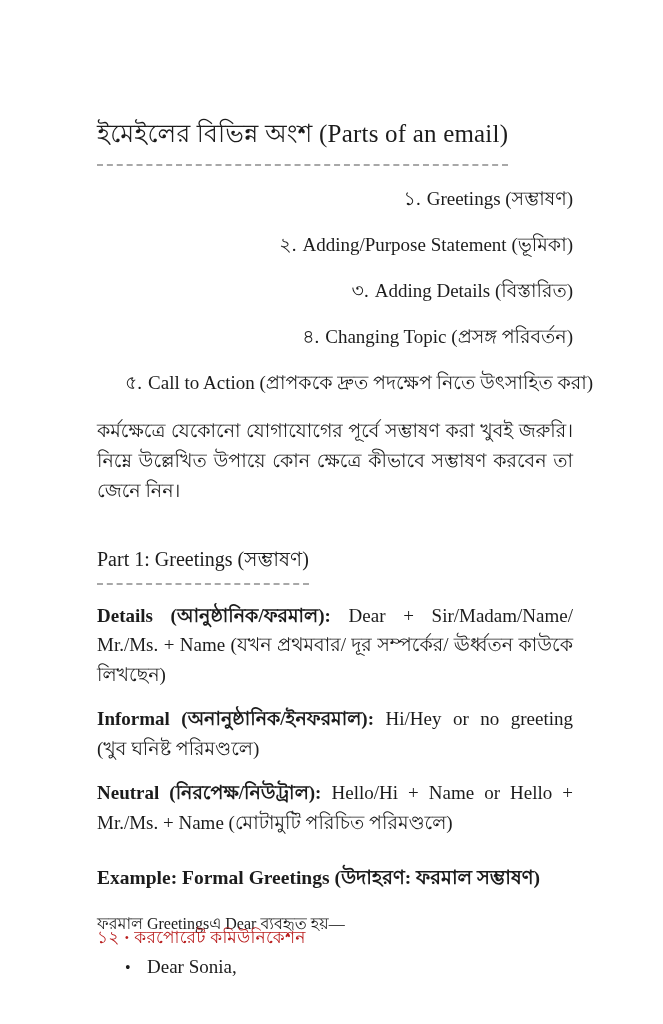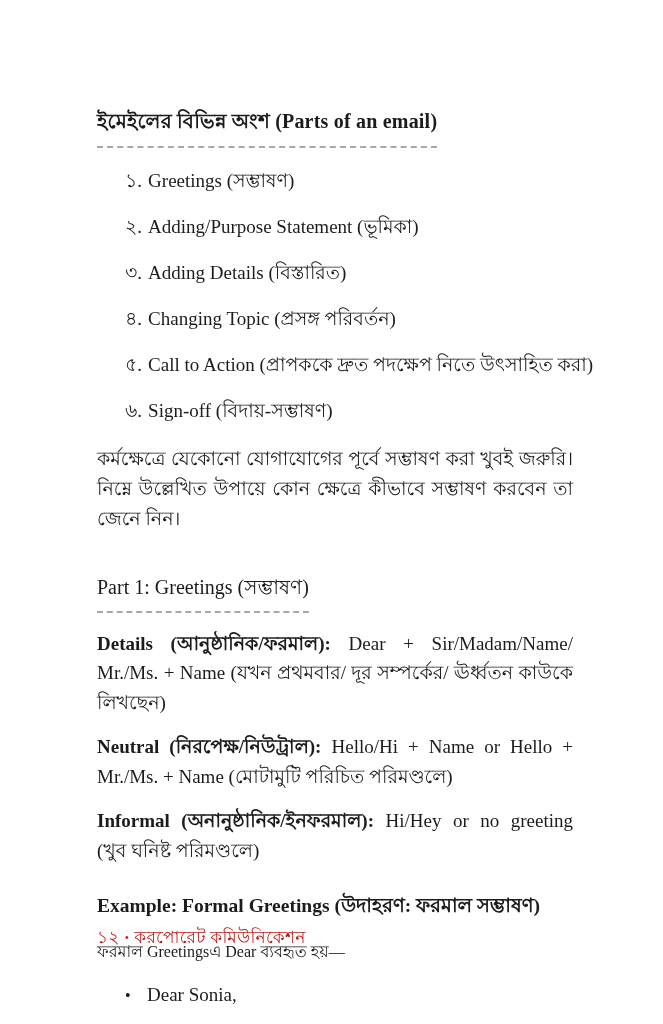--- a/index.html
+++ b/index.html
@@ -13,31 +13,32 @@
     height: 1024px;
     background: #ffffff;
     box-sizing: border-box;
     padding: 106px 90px 0 97px;
     font-family: "Liberation Serif", "DejaVu Serif", serif;
     color: #1c1c1c;
     overflow: hidden;
   }
   .title {
     display: inline-block;
-    font-size: 20px;
-    font-weight: bold;
-    margin: 0 0 18px 0;
+    font-size: 25px;
+    font-weight: normal;
+    margin: 8px 0 18px 0;
     padding-bottom: 7px;
     border-bottom: 2px dashed #a8a8a8;
     letter-spacing: 0.2px;
   }
   .parts-list {
     list-style: none;
     margin: 0 0 16px 0;
     padding: 0 0 0 28px;
+    text-align: right;
   }
   .parts-list li {
     font-size: 19px;
     margin-bottom: 14px;
     white-space: nowrap;
   }
   .parts-list .num { margin-right: 6px; }
   .para {
     font-size: 19px;
     line-height: 1.58;
@@ -102,34 +103,33 @@
 <div class="page">
 
   <h1 class="title">ইমেইলের বিভিন্ন অংশ (Parts of an email)</h1>
 
   <ol class="parts-list">
     <li><span class="num">১.</span><span>Greetings (সম্ভাষণ)</span></li>
     <li><span class="num">২.</span><span>Adding/Purpose Statement (ভূমিকা)</span></li>
     <li><span class="num">৩.</span><span>Adding Details (বিস্তারিত)</span></li>
     <li><span class="num">৪.</span><span>Changing Topic (প্রসঙ্গ পরিবর্তন)</span></li>
     <li><span class="num">৫.</span><span>Call to Action (প্রাপককে দ্রুত পদক্ষেপ নিতে উৎসাহিত করা)</span></li>
-    <li><span class="num">৬.</span><span>Sign-off (বিদায়-সম্ভাষণ)</span></li>
   </ol>
 
   <p class="para">কর্মক্ষেত্রে যেকোনো যোগাযোগের পূর্বে সম্ভাষণ করা খুবই জরুরি। নিম্নে উল্লেখিত উপায়ে কোন ক্ষেত্রে কীভাবে সম্ভাষণ করবেন তা জেনে নিন।</p>
 
   <div>
     <h2 class="section-heading">Part 1: Greetings (সম্ভাষণ)</h2>
   </div>
 
   <p class="entry"><span class="lead">Details (আনুষ্ঠানিক/ফরমাল):</span><span> Dear + Sir/Madam/Name/ Mr./Ms. + Name (যখন প্রথমবার/ দূর সম্পর্কের/ ঊর্ধ্বতন কাউকে লিখছেন)</span></p>
 
+  <p class="entry"><span class="lead">Informal (অনানুষ্ঠানিক/ইনফরমাল):</span><span> Hi/Hey or no greeting (খুব ঘনিষ্ট পরিমণ্ডলে)</span></p>
+
   <p class="entry"><span class="lead">Neutral (নিরপেক্ষ/নিউট্রাল):</span><span> Hello/Hi + Name or Hello + Mr./Ms. + Name (মোটামুটি পরিচিত পরিমণ্ডলে)</span></p>
-
-  <p class="entry"><span class="lead">Informal (অনানুষ্ঠানিক/ইনফরমাল):</span><span> Hi/Hey or no greeting (খুব ঘনিষ্ট পরিমণ্ডলে)</span></p>
 
   <h3 class="example-heading">Example: Formal Greetings (উদাহরণ: ফরমাল সম্ভাষণ)</h3>
 
   <p class="example-intro">ফরমাল Greetingsএ Dear ব্যবহৃত হয়—</p>
 
   <ul class="bullet-list">
     <li><span class="dot">•</span><span>Dear Sonia,</span></li>
 
   </ul>
 

